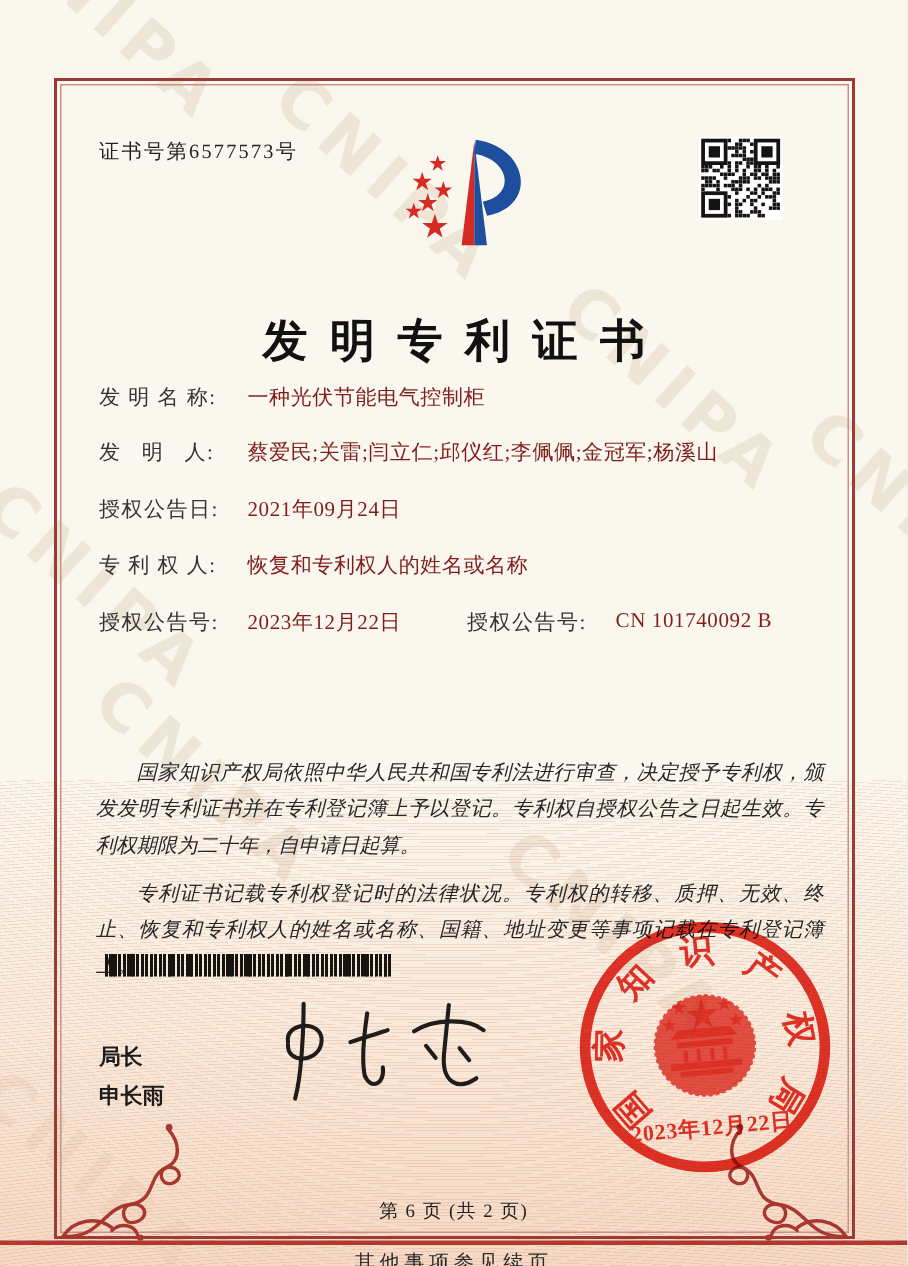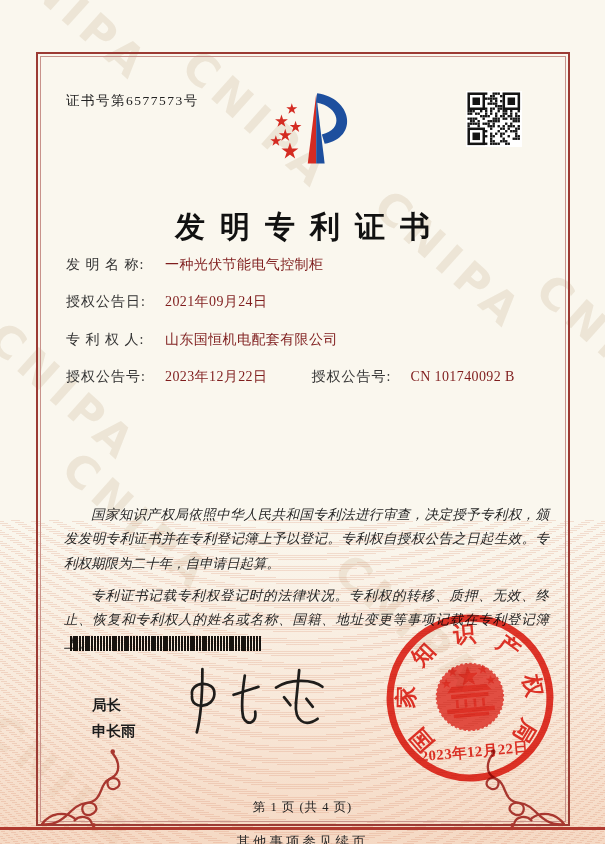--- a/index.html
+++ b/index.html
@@ -49,21 +49,21 @@
   .barcode{
     position:absolute;left:70px;top:636px;width:192px;height:15px;z-index:3;
     background:
       repeating-linear-gradient(90deg,#17130f 0 2px,rgba(0,0,0,0) 2px 3px),
       repeating-linear-gradient(90deg,#17130f 0 1px,rgba(0,0,0,0) 1px 6px),
       repeating-linear-gradient(90deg,rgba(0,0,0,0) 0 4px,#17130f 4px 6px,rgba(0,0,0,0) 6px 13px);
   }
   .director{
     position:absolute;left:66px;top:692px;z-index:3;
     font-family:Liberation Sans, sans-serif;font-weight:600;font-size:14.5px;
-    line-height:26px;color:#1c1c1c;margin-left:26px;
+    line-height:26px;color:#1c1c1c;
   }
   .sig{position:absolute;left:168px;top:656px;z-index:3;}
   .sig path{fill:none;stroke:#1f1d1b;stroke-width:3.4;stroke-linecap:round;stroke-linejoin:round;}
   .seal{position:absolute;left:382px;top:610px;z-index:4;transform:rotate(-5deg);opacity:0.93;mix-blend-mode:multiply;}
   .seal text{font-family:"Liberation Serif", serif;}
   .seal .arc text{font-size:22px;font-weight:bold;fill:#e2271d;}
   .seal .sdate{font-size:14.5px;fill:#e2271d;letter-spacing:0.5px;font-weight:bold;}
   .emblem *{stroke:#e2271d;fill:#e2271d;}
   .pageinfo{position:absolute;left:0;right:0;top:799px;z-index:3;text-align:center;font-size:12.5px;letter-spacing:1px;color:#222;}
   .edgeline{position:absolute;left:0;right:0;top:827px;height:2.5px;background:#b03a30;z-index:3;}
@@ -273,26 +273,30 @@
   </svg>
 
   <div class="title">发明专利证书</div>
 
   <div class="fields">
     <div class="row">
       <span class="lbl">发 明 名 称:</span>
       <span class="val">一种光伏节能电气控制柜</span>
     </div>
     <div class="row">
+      <span class="lbl">发   明   人:</span>
+      <span class="val">蔡爱民;关雷;闫立仁;邱仪红;李佩佩;金冠军;杨溪山</span>
+    </div>
+    <div class="row">
       <span class="lbl">授权公告日:</span>
       <span class="val">2021年09月24日</span>
     </div>
     <div class="row">
       <span class="lbl">专 利 权 人:</span>
-      <span class="val">山东国恒机电配套有限公司</span>
+      <span class="val">恢复和专利权人的姓名或名称</span>
     </div>
     <div class="row">
       <span class="lbl">授权公告号:</span>
       <span class="val">2023年12月22日</span>
       <span class="lbl lbl2">授权公告号:</span>
       <span class="val">CN 101740092 B</span>
     </div>
   </div>
 
   <div class="legal">
@@ -340,21 +344,21 @@
       <polygon points="0,-10 5.88,8.09 -9.51,-3.09 9.51,-3.09 -5.88,8.09" transform="translate(22,-15) scale(0.45)" stroke="none"></polygon>
       <polygon points="-21,-6 21,-6 17,-11 -17,-11" stroke="none"></polygon>
       <rect x="-18" y="-3" width="36" height="3" stroke="none"></rect>
       <path d="M-13,2 v8 M-4.5,2 v8 M4.5,2 v8 M13,2 v8" fill="none" stroke-width="2.6"></path>
       <rect x="-23" y="11" width="46" height="3.5" stroke="none"></rect>
       <rect x="-17" y="16.5" width="34" height="2.5" stroke="none"></rect>
     </g>
     <text class="sdate" x="87" y="145" text-anchor="middle">2023年12月22日</text>
   </svg>
 
-  <div class="pageinfo">第 1 页 (共 4 页)</div>
+  <div class="pageinfo">第 6 页 (共 2 页)</div>
 
   <svg class="flourish fl-right" width="96" height="84" viewBox="0 0 100 88">
     <path d="M96,84 C70,86 68,64 50,62 C30,59 38,42 24,36 C13,31 15,18 22,10"></path>
     <path d="M50,62 c-10,-3 -16,8 -5,12 c9,3 12,-9 5,-12"></path>
     <path d="M24,36 c-9,-2 -13,8 -4,11 c8,2 10,-9 4,-11"></path>
     <path d="M96,84 c-8,-12 -24,-14 -34,-6"></path>
     <path d="M62,80 c-6,-6 -16,-4 -18,3"></path>
     <circle class="blob" cx="22" cy="8" r="2.4"></circle>
     <circle class="blob" cx="42" cy="85" r="2.2"></circle>
   </svg>

